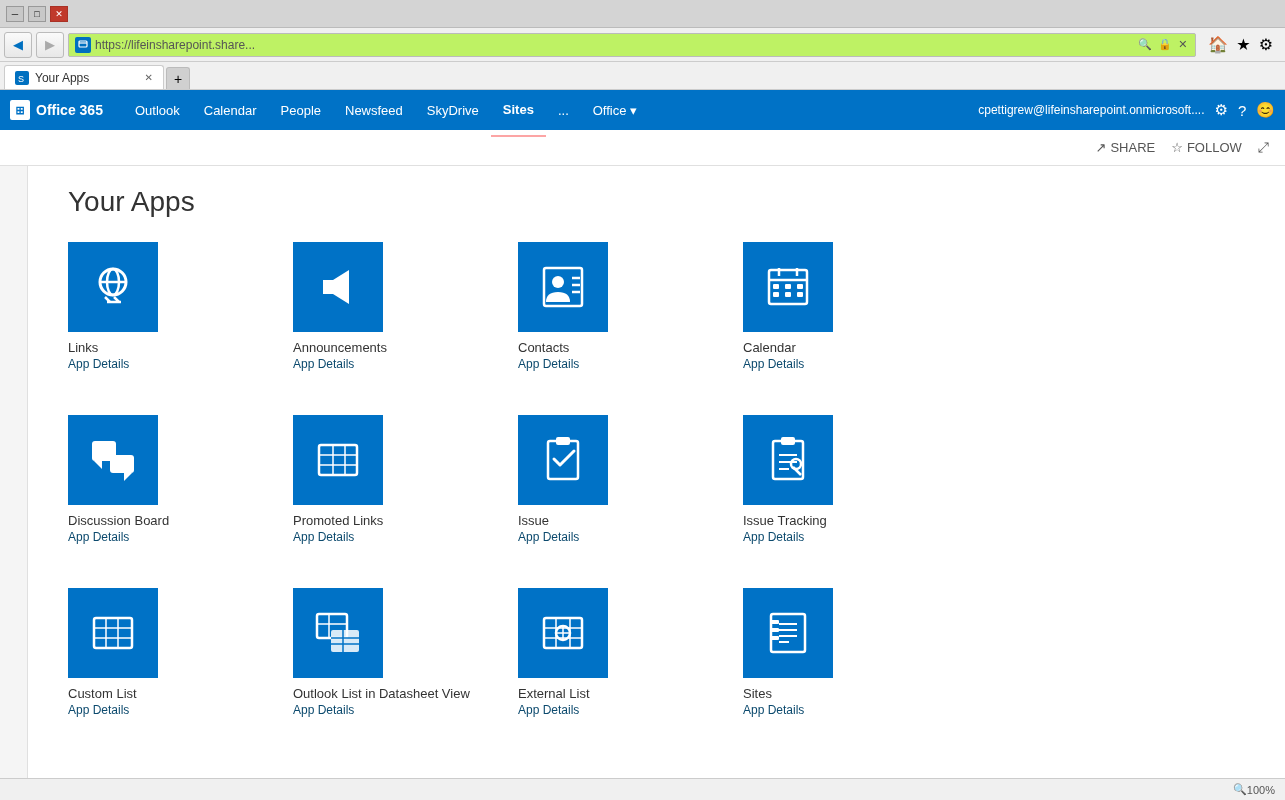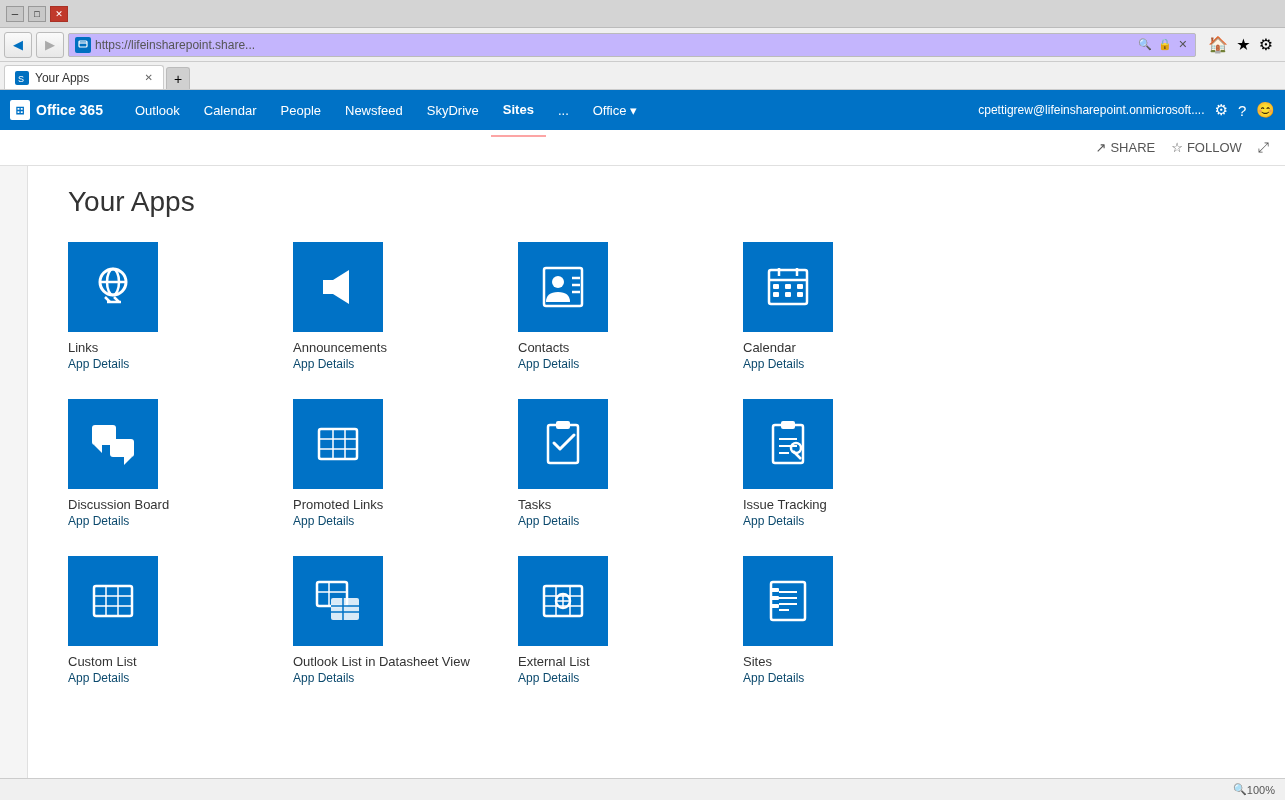--- a/index.html
+++ b/index.html
@@ -7,21 +7,21 @@
     .title-bar { background: #d4d4d4; height: 28px; display: flex; align-items: center; justify-content: space-between; padding: 0 6px; border-bottom: 1px solid #bbb; }
     .title-bar-left { display: flex; gap: 4px; align-items: center; }
     .win-btn { width: 18px; height: 16px; border: 1px solid #999; background: #c8c8c8; font-size: 9px; display: flex; align-items: center; justify-content: center; cursor: pointer; }
     .win-btn.close { background: #c0392b; color: white; border-color: #a93226; }
     .win-btn.minimize { }
     .win-btn.maximize { }
 
     .nav-bar { height: 34px; background: #f0f0f0; display: flex; align-items: center; padding: 0 4px; gap: 4px; border-bottom: 1px solid #ccc; }
     .nav-btn { width: 28px; height: 26px; border: 1px solid #bbb; background: linear-gradient(to bottom, #fafafa, #e8e8e8); border-radius: 3px; display: flex; align-items: center; justify-content: center; cursor: pointer; font-size: 13px; color: #333; }
     .nav-btn.back { color: #0070c0; }
-    .address-bar { flex: 1; height: 24px; border: 1px solid #bbb; background: #c4b5fd; display: flex; align-items: center; padding: 0 6px; font-size: 12px; color: #333; border-radius: 2px; }
+    .address-bar { flex: 1; height: 24px; border: 1px solid #bbb; background: #bef264; display: flex; align-items: center; padding: 0 6px; font-size: 12px; color: #333; border-radius: 2px; }
     .address-icon { width: 16px; height: 16px; background: #0070c0; border-radius: 2px; margin-right: 4px; display: flex; align-items: center; justify-content: center; }
     .address-text { flex: 1; font-size: 12px; color: #555; }
     .address-actions { display: flex; gap: 2px; align-items: center; }
     .addr-btn { font-size: 11px; color: #555; cursor: pointer; padding: 0 2px; }
 
     .tab-bar { height: 28px; background: #f0f0f0; display: flex; align-items: flex-end; padding: 0 4px; border-bottom: 1px solid #ccc; }
     .tab { height: 24px; background: white; border: 1px solid #ccc; border-bottom: none; padding: 0 10px; display: flex; align-items: center; gap: 6px; font-size: 12px; color: #333; min-width: 160px; border-radius: 3px 3px 0 0; }
     .tab-icon { width: 14px; height: 14px; background: #0070c0; border-radius: 2px; display: flex; align-items: center; justify-content: center; }
     .tab-close { margin-left: auto; font-size: 10px; color: #666; cursor: pointer; }
     .nav-icons-right { display: flex; align-items: center; gap: 8px; padding: 0 8px; }
@@ -43,21 +43,21 @@
 
     
     .main-content { display: flex; height: calc(800px - 28px - 34px - 28px - 40px - 36px - 22px); overflow: hidden; }
     .sidebar { width: 28px; background: #f5f5f5; border-right: 1px solid #e0e0e0; }
     .content-area { flex: 1; overflow-y: auto; padding: 20px 40px; background: white; }
 
     
     .page-title { font-size: 28px; font-weight: 300; color: #333; margin-bottom: 24px; }
 
     
-    .app-grid { display: grid; grid-template-columns: repeat(4, 185px); gap: 28px 40px; }
+    .app-grid { display: grid; grid-template-columns: repeat(4, 185px); gap: 44px 40px; }
     .app-item { display: flex; flex-direction: column; align-items: flex-start; }
     .app-icon { width: 90px; height: 90px; background: #0072c6; display: flex; align-items: center; justify-content: center; margin-bottom: 8px; cursor: pointer; }
     .app-icon svg { width: 54px; height: 54px; fill: white; }
     .app-name { font-size: 13px; color: #333; margin-bottom: 2px; }
     .app-details-link { font-size: 12px; color: #0c4a6e; cursor: pointer; text-decoration: none; }
 
     
     .status-bar { height: 22px; background: #f0f0f0; border-top: 1px solid #ccc; display: flex; align-items: center; justify-content: flex-end; padding: 0 10px; font-size: 11px; color: #555; }
 
     
@@ -242,21 +242,21 @@
       </div>
 
       <div class="app-item">
         <div class="app-icon">
           <svg viewBox="0 0 54 54" fill="white" xmlns="http://www.w3.org/2000/svg">
             <rect x="12" y="8" width="30" height="38" rx="2" fill="none" stroke="white" stroke-width="2.5"></rect>
             <rect x="20" y="4" width="14" height="8" rx="2" fill="white"></rect>
             <polyline points="18,26 24,32 38,18" fill="none" stroke="white" stroke-width="3" stroke-linecap="round" stroke-linejoin="round"></polyline>
           </svg>
         </div>
-        <span class="app-name">Tasks</span>
+        <span class="app-name">Issue</span>
         <a class="app-details-link">App Details</a>
       </div>
 
       <div class="app-item">
         <div class="app-icon">
           <svg viewBox="0 0 54 54" fill="white" xmlns="http://www.w3.org/2000/svg">
             <rect x="12" y="8" width="30" height="38" rx="2" fill="none" stroke="white" stroke-width="2.5"></rect>
             <rect x="20" y="4" width="14" height="8" rx="2" fill="white"></rect>
             <line x1="18" y1="22" x2="36" y2="22" stroke="white" stroke-width="2"></line>
             <line x1="18" y1="29" x2="36" y2="29" stroke="white" stroke-width="2"></line>

